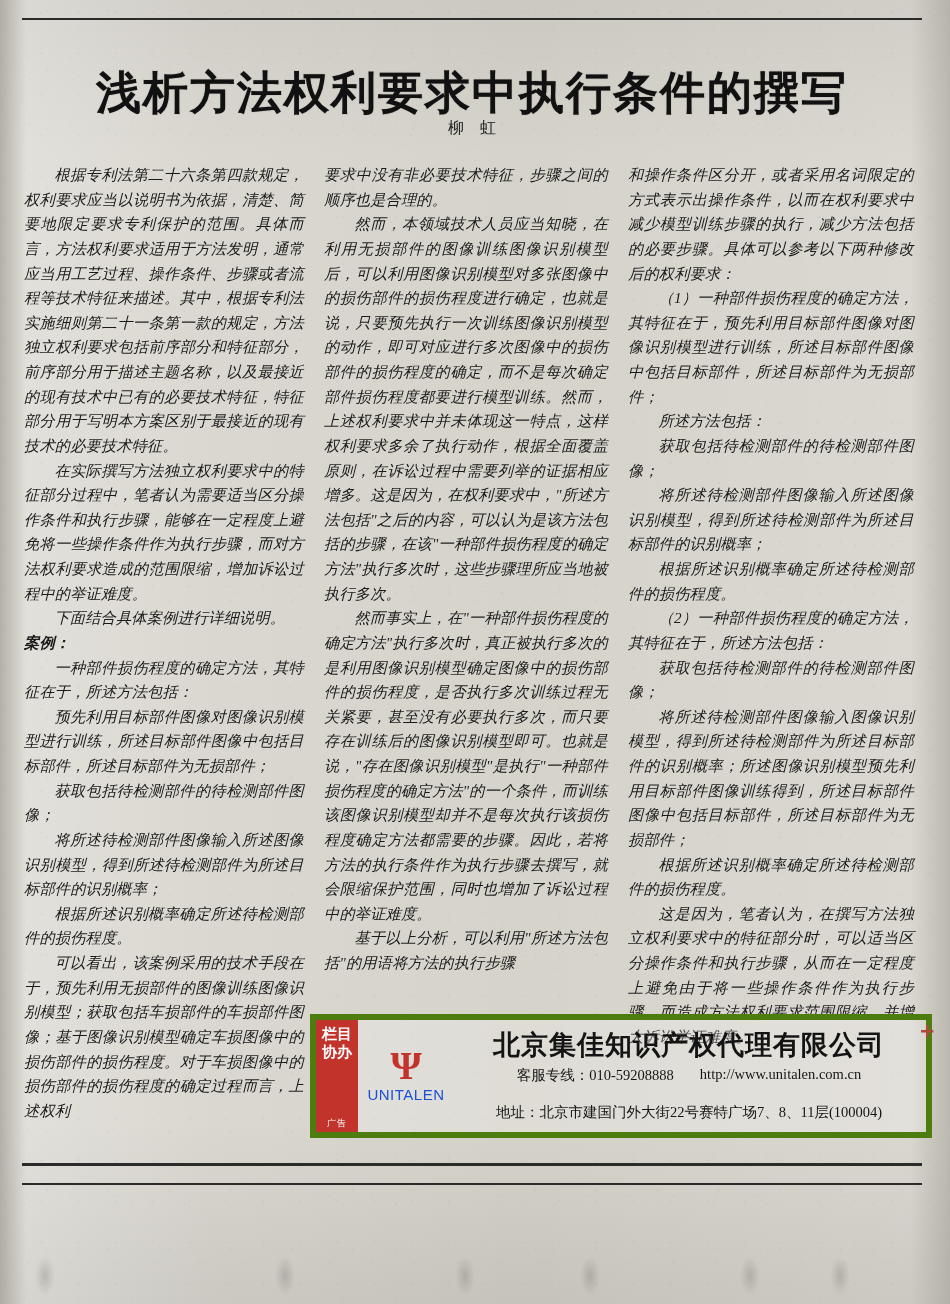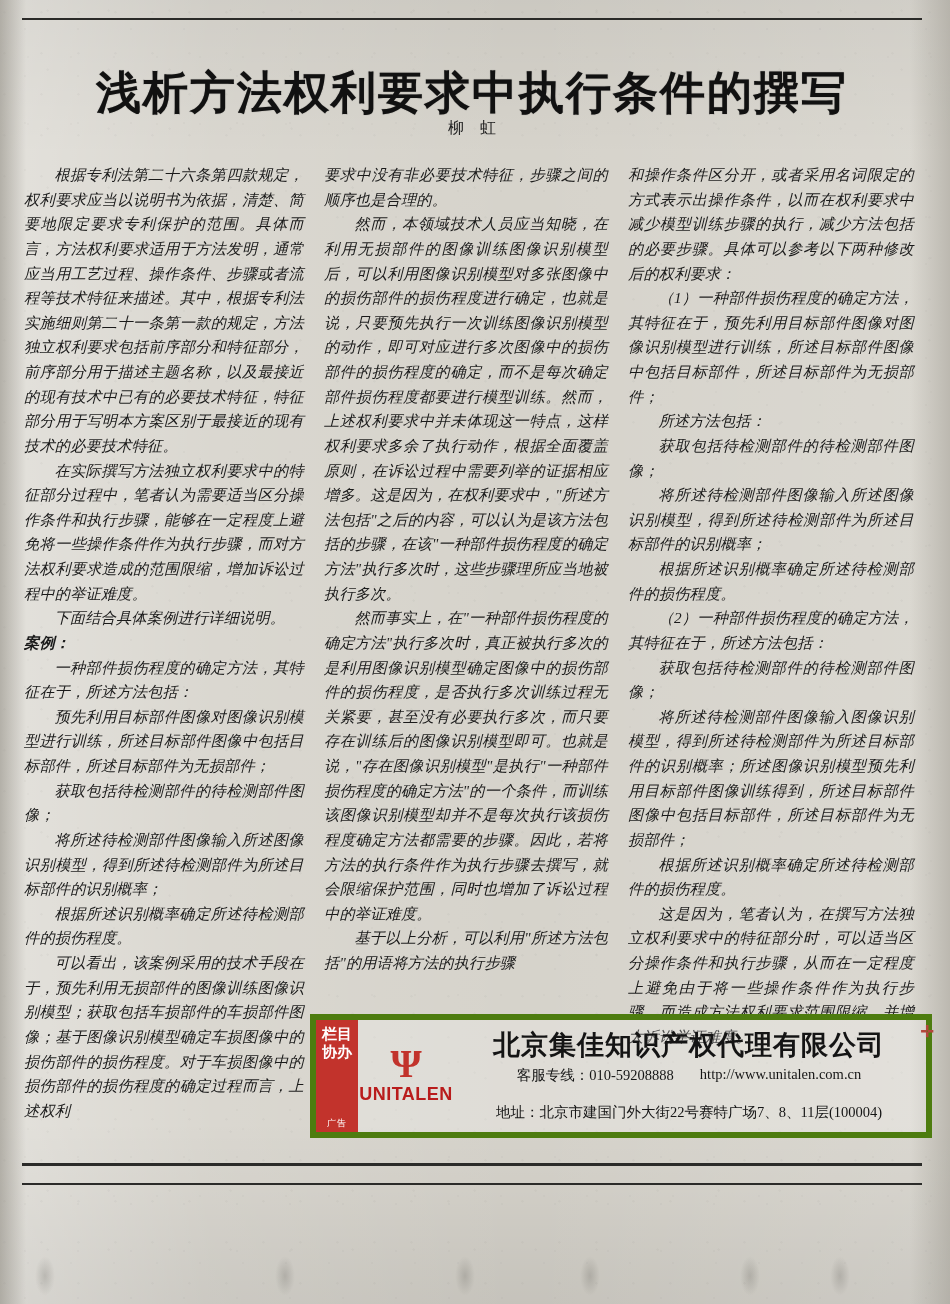--- a/index.html
+++ b/index.html
@@ -166,23 +166,23 @@
   }
   .ad-logo .mark {
     font-size: 40px;
     line-height: 0.9;
     color: #c2332c;
     font-family: "Liberation Serif", serif;
     font-weight: bold;
   }
   .ad-logo .brand {
     margin-top: 2px;
-    font-size: 18px;
-    font-weight: bold;
-    color: #b91c1c;
+    font-size: 15px;
+    font-weight: normal;
+    color: #1d4ed8;
     letter-spacing: 0.5px;
     font-family: "Liberation Sans", sans-serif;
   }
   .ad-body {
     flex: 1;
     padding: 4px 8px 4px 6px;
     display: flex;
     flex-direction: column;
     justify-content: center;
     align-items: center;

